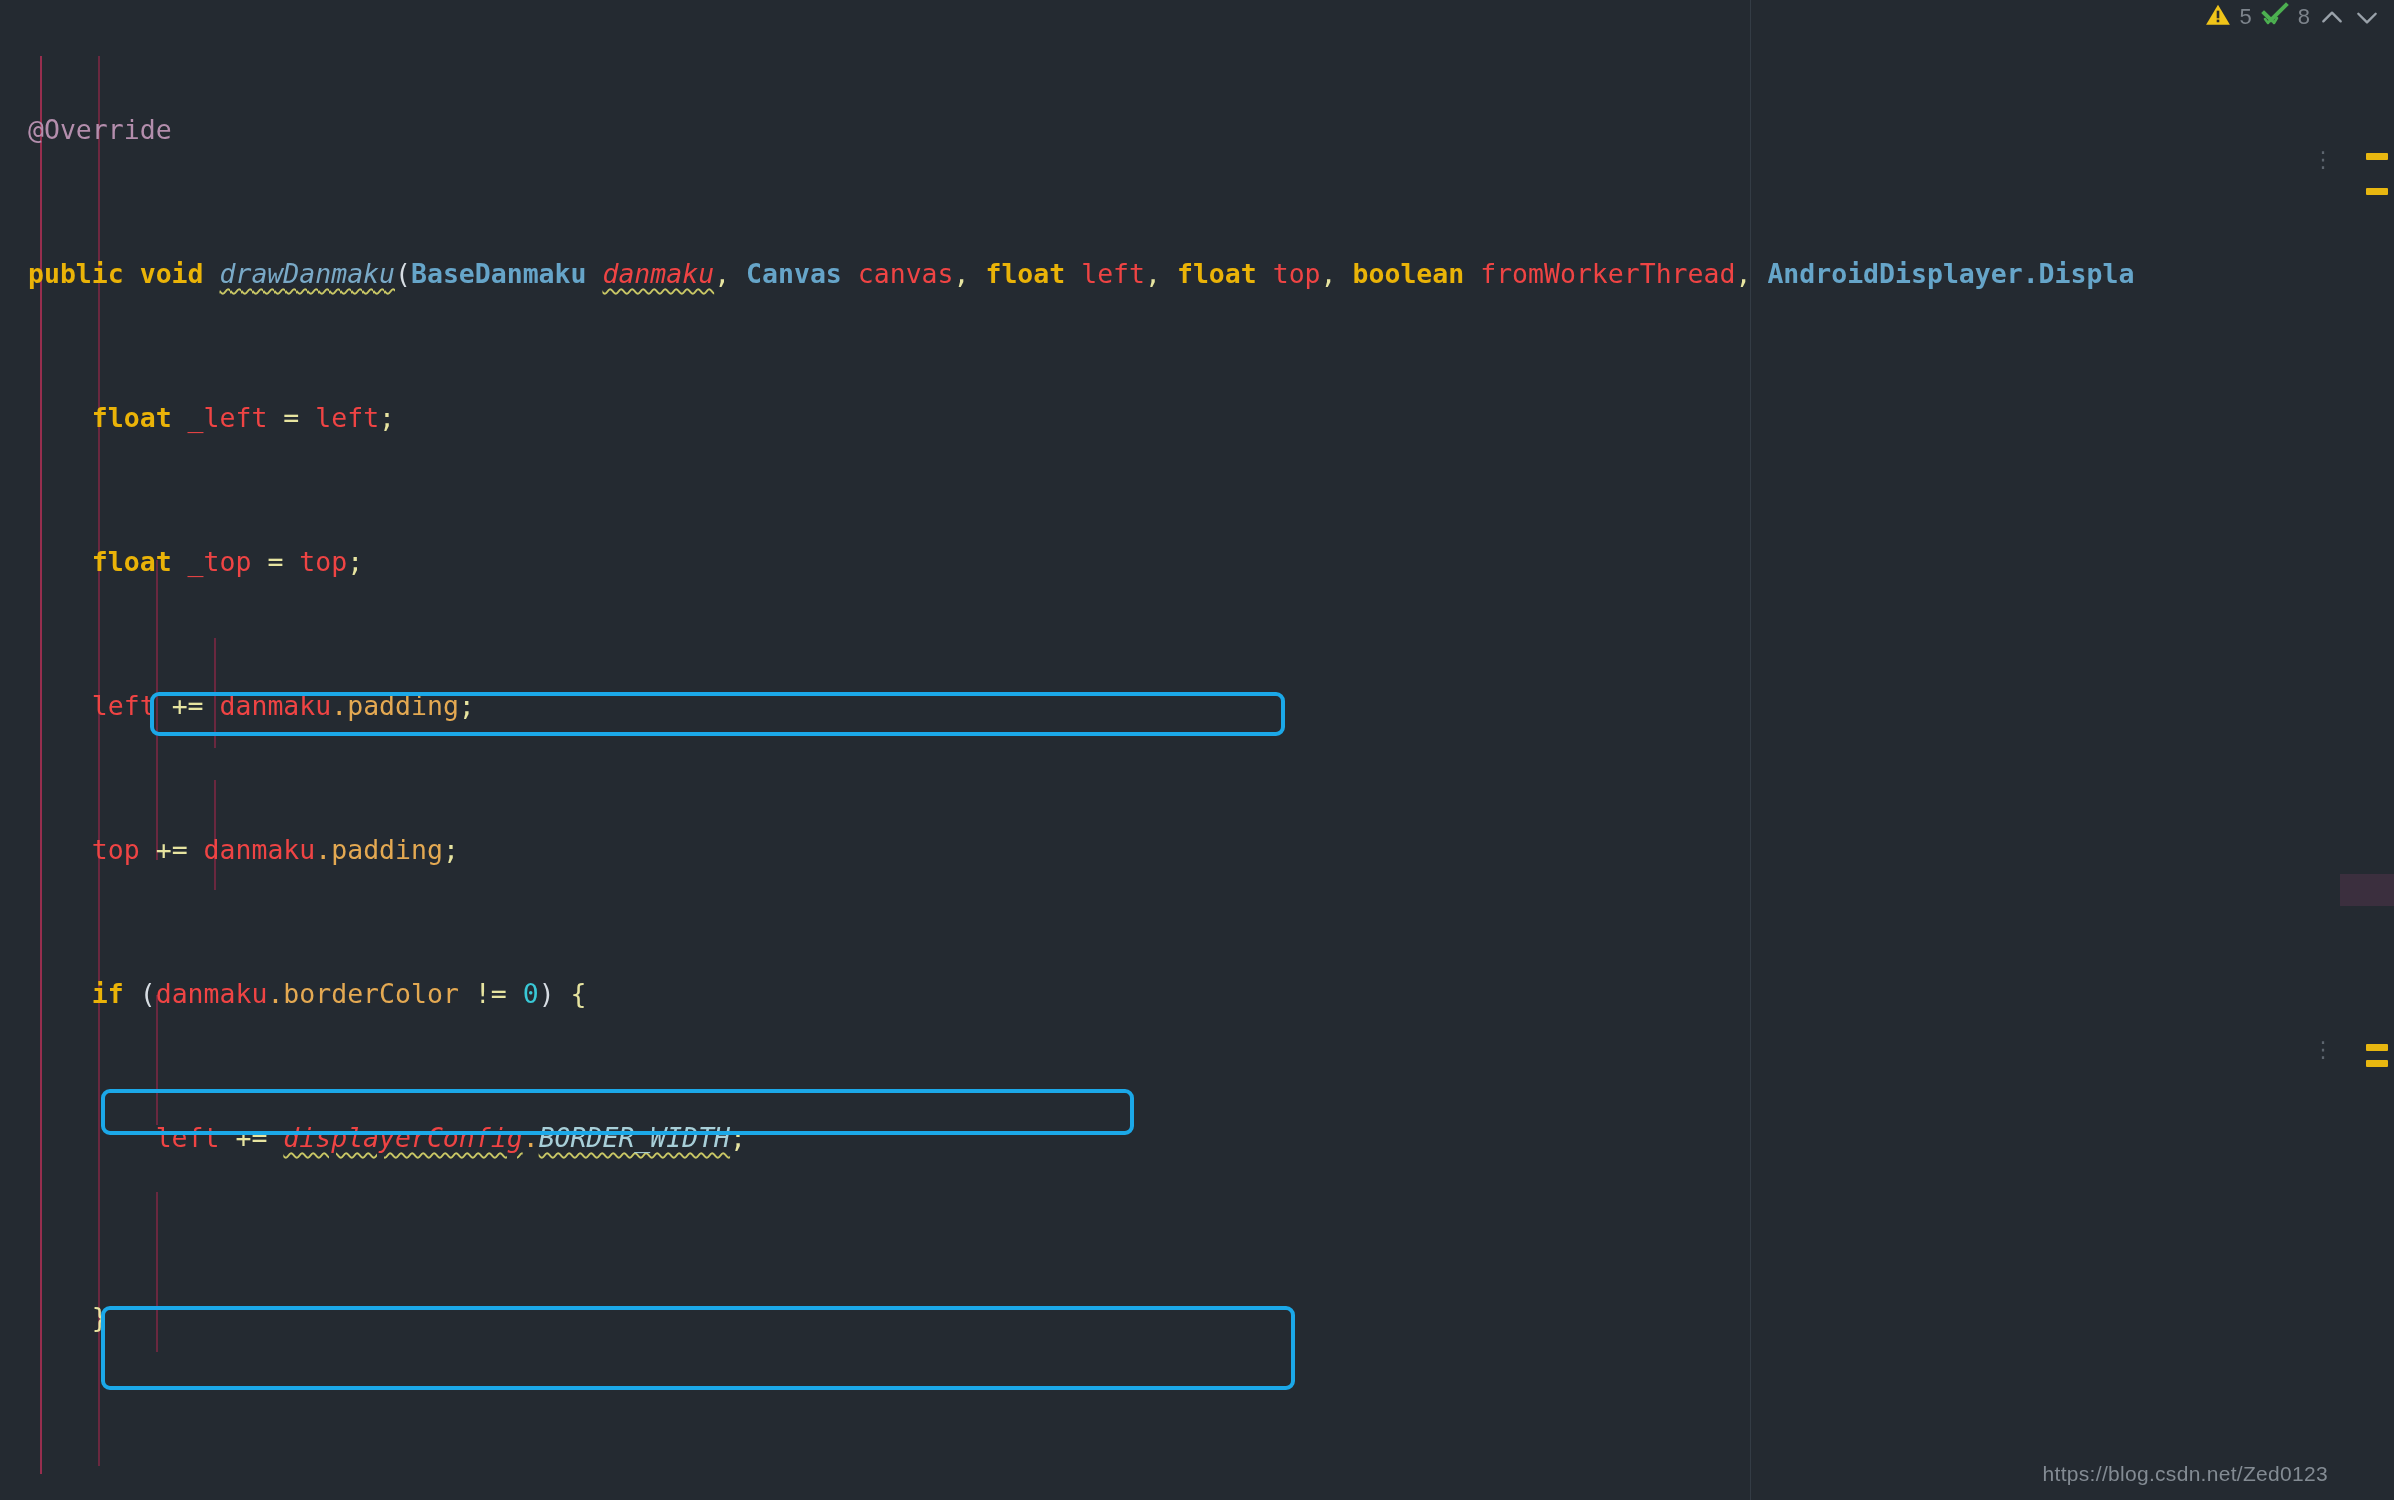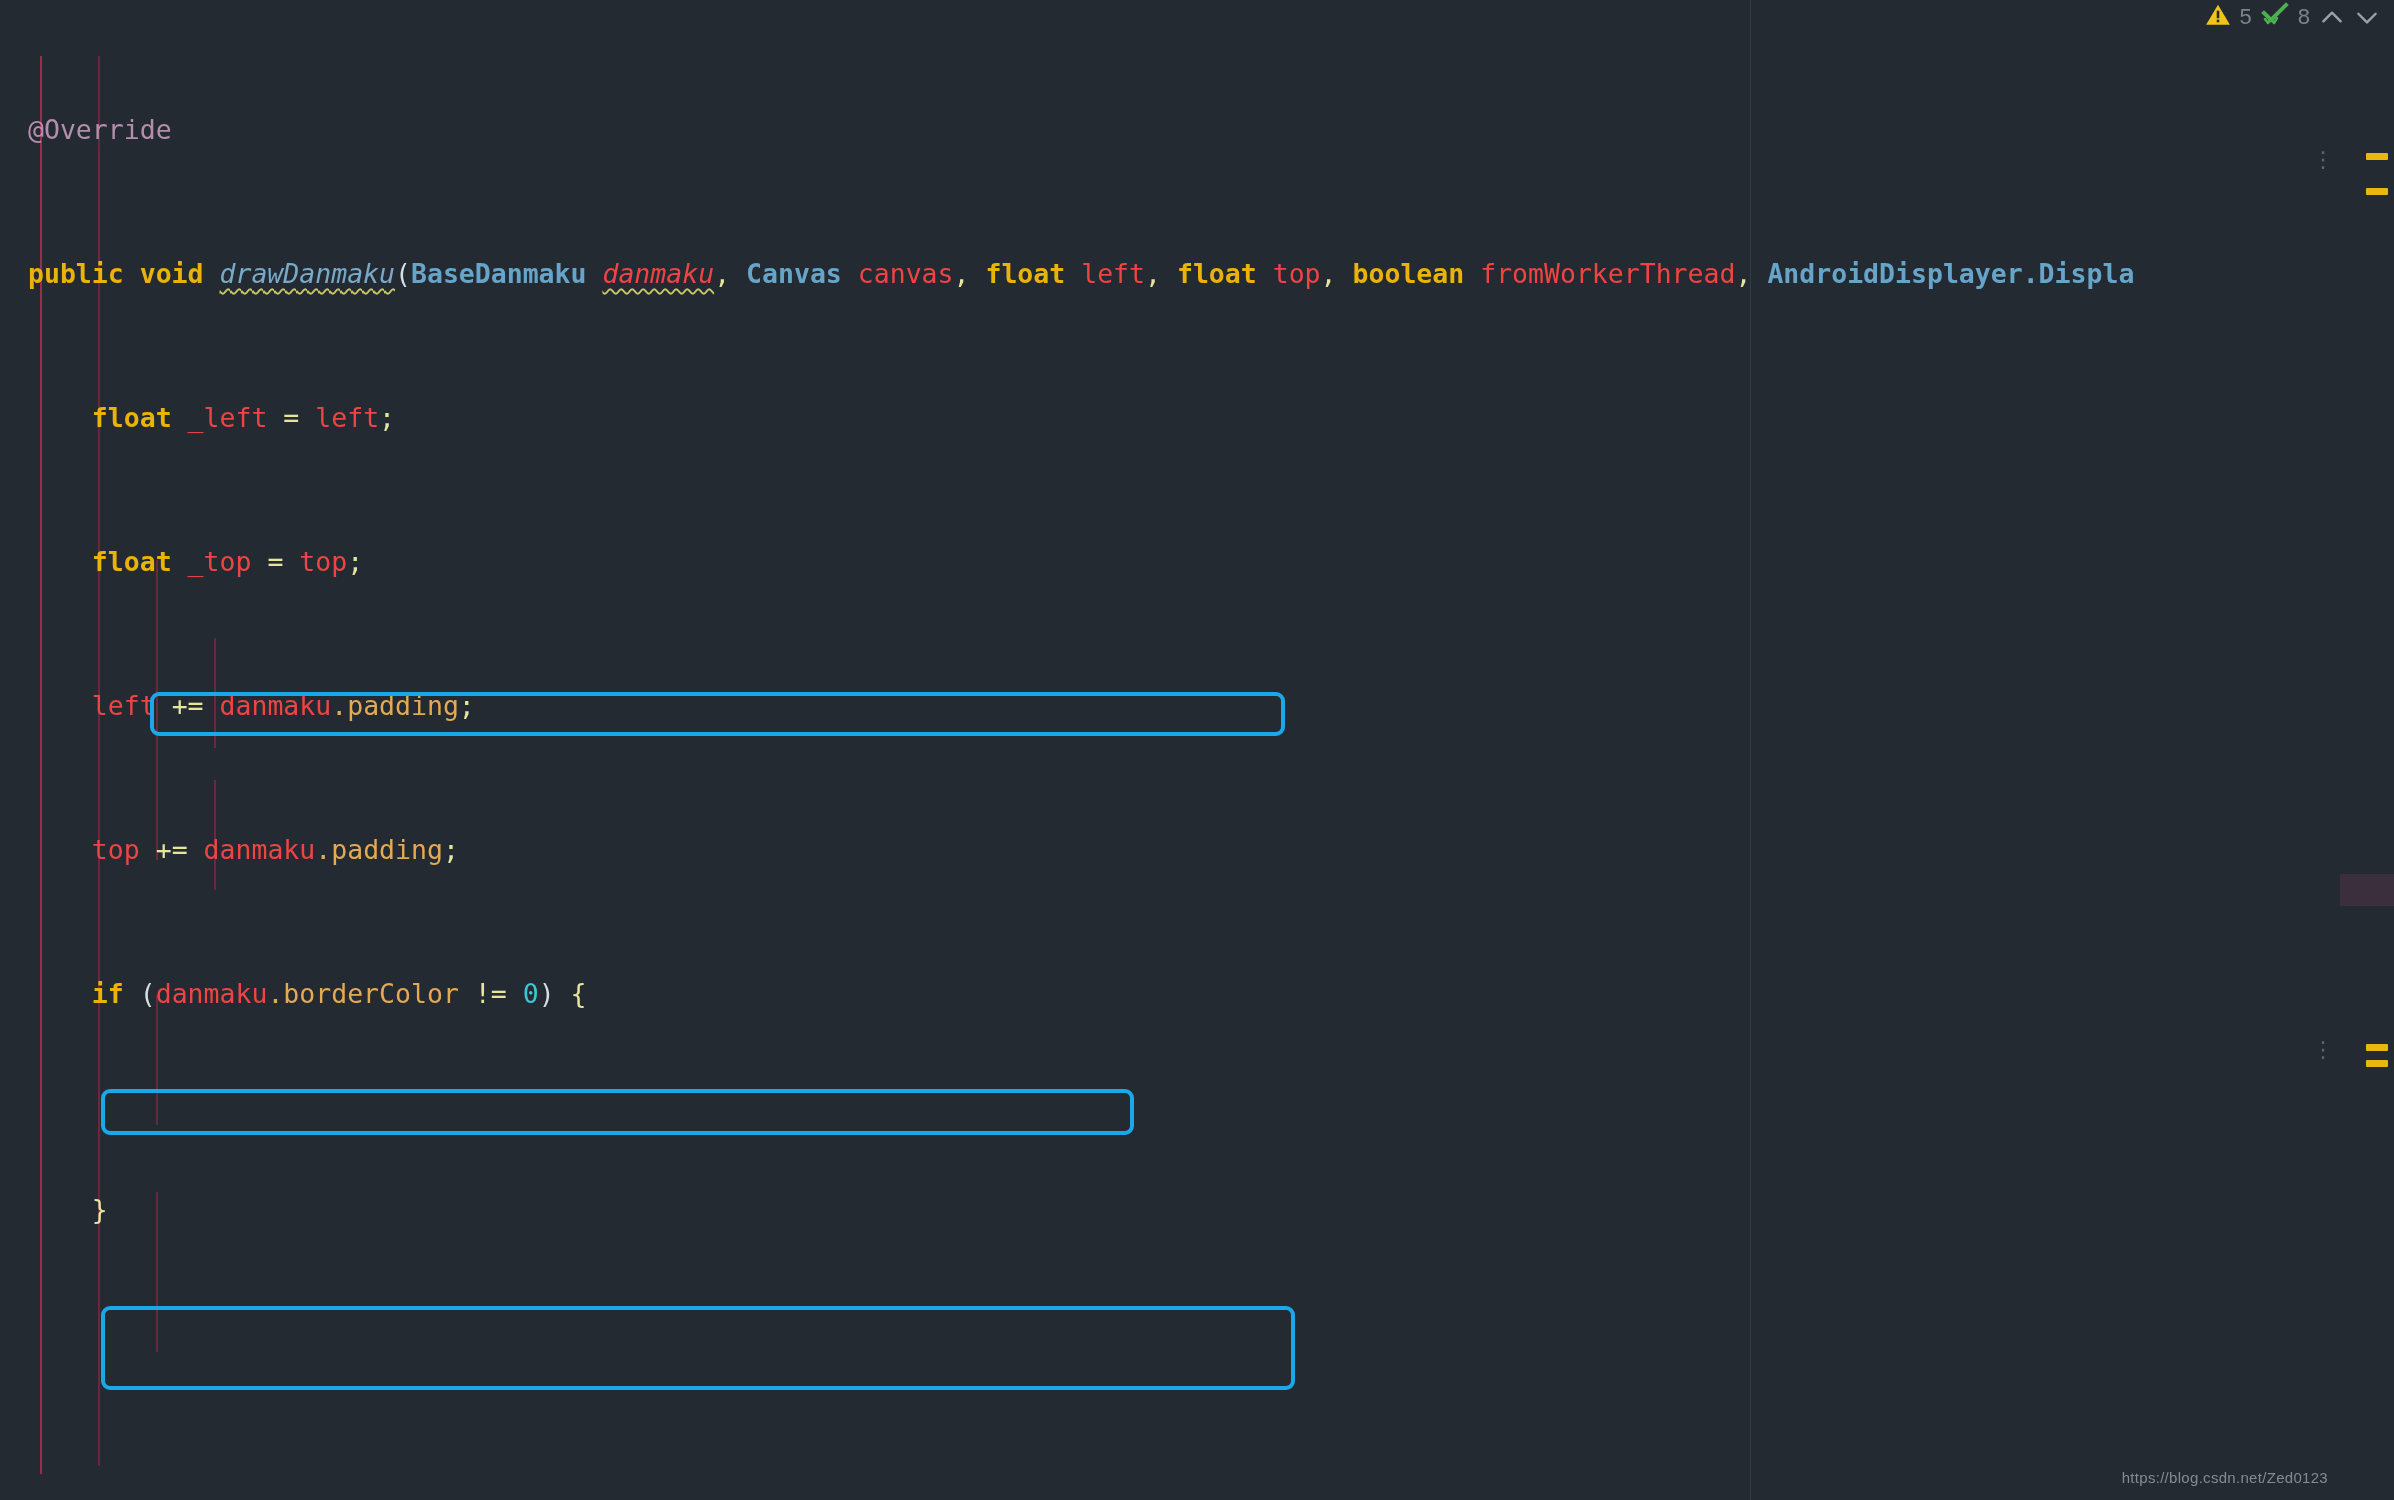--- a/index.html
+++ b/index.html
@@ -105,21 +105,21 @@
   .margin-rule{
     position:absolute;top:0;width:1px;height:1500px;background:#343c45;
   }
   
   .foldmark{
     position:absolute;right:60px;color:#5d656e;font-size:22px;line-height:10px;
   }
   
   .watermark{
     position:absolute;right:66px;bottom:14px;
-    color:#838b93;font-size:15px;
+    color:#838b93;font-size:21px;
     font-family:"Liberation Sans",sans-serif;
     letter-spacing:.3px;
   }
   .tri{display:inline-block;}
 </style>
 </head>
 <body>
 
 <div class="editor">
 
@@ -143,20 +143,21 @@
     <div class="line">    <span class="kw">float</span> <span class="plain">_left</span> <span class="op">=</span> <span class="plain">left</span><span class="op">;</span></div>
 
     <div class="line">    <span class="kw">float</span> <span class="plain">_top</span> <span class="op">=</span> <span class="plain">top</span><span class="op">;</span></div>
 
     <div class="line">    <span class="plain">left</span> <span class="op">+=</span> <span class="plain">danmaku</span><span class="field">.</span><span class="field">padding</span><span class="op">;</span></div>
 
     <div class="line">    <span class="plain">top</span> <span class="op">+=</span> <span class="plain">danmaku</span><span class="field">.</span><span class="field">padding</span><span class="op">;</span></div>
 
     <div class="line">    <span class="kw">if</span> <span class="punc">(</span><span class="plain">danmaku</span><span class="field">.</span><span class="field">borderColor</span> <span class="op">!=</span> <span class="num">0</span><span class="punc">)</span> <span class="op">{</span></div>
 
+    <div class="line">        <span class="plain">left</span> <span class="op">+=</span> <span class="plain squig">displayerConfig</span><span class="field">.</span><span class="const squig">BORDER_WIDTH</span><span class="op">;</span></div>
 
 
     <div class="line">    <span class="op">}</span></div>
 
     
 
     
 
     
 

